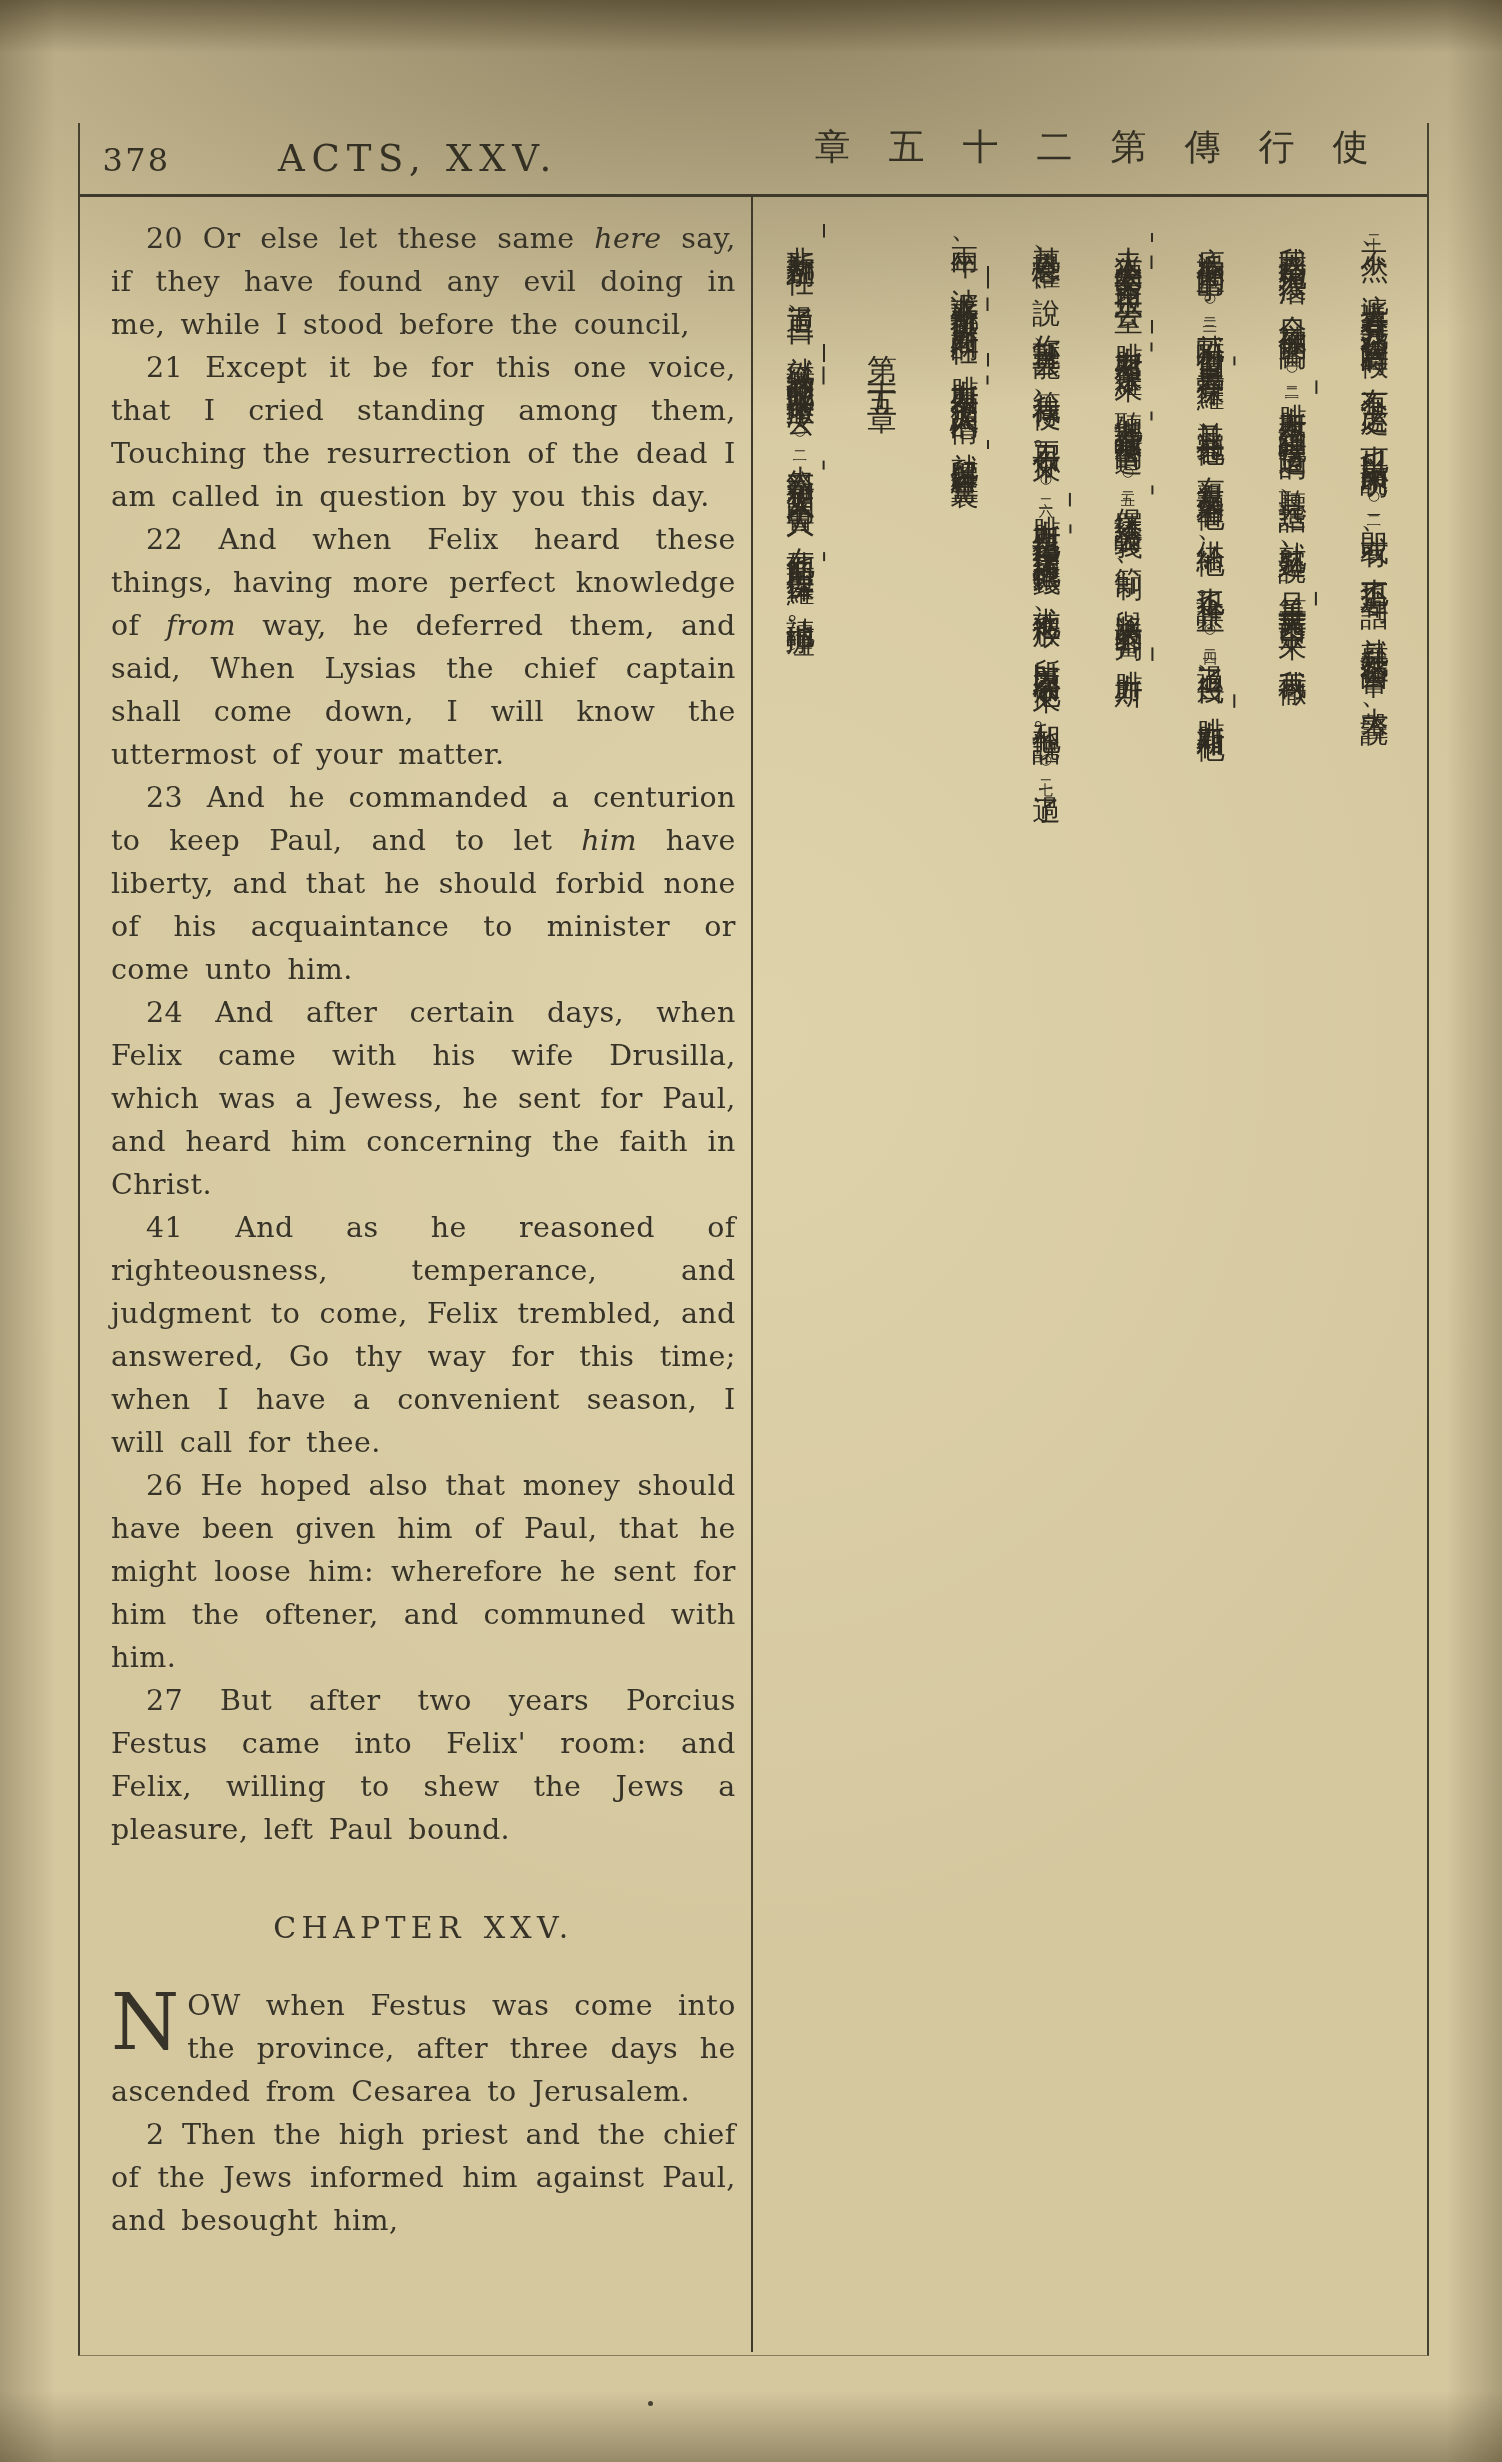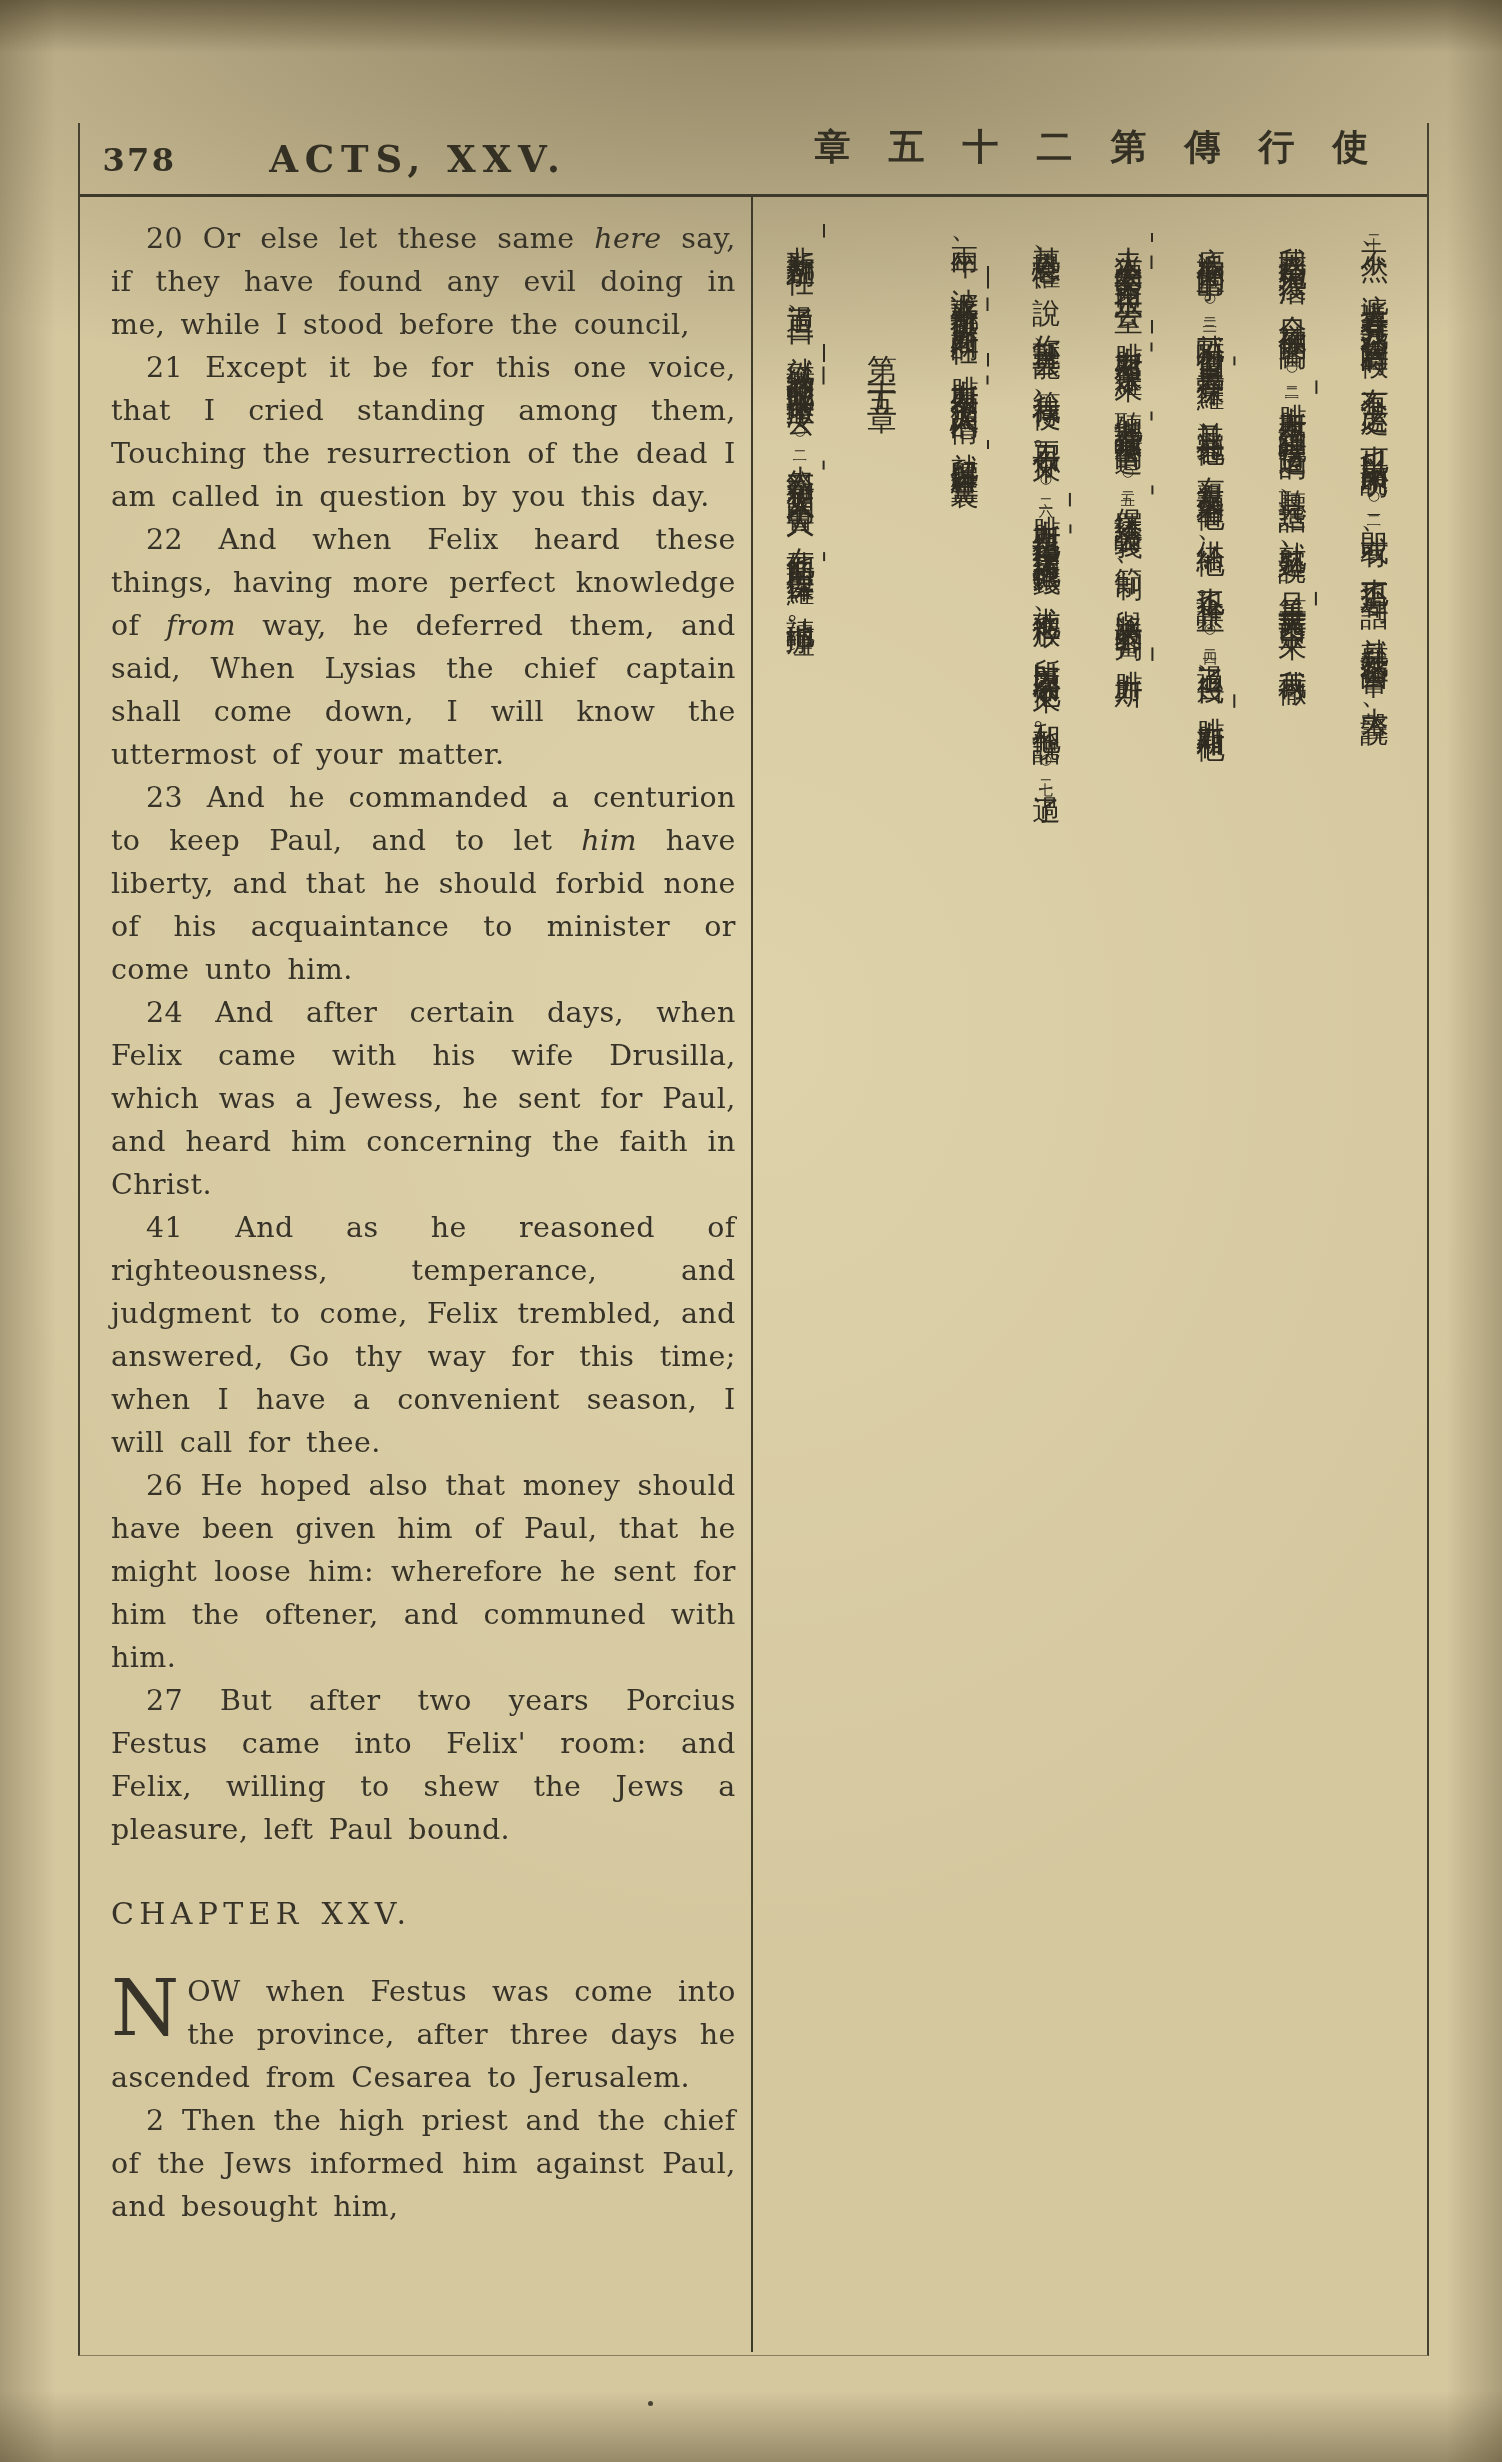--- a/index.html
+++ b/index.html
@@ -24,21 +24,20 @@
     position:absolute; left:78px; top:123px; width:1351px; height:2233px;
     border-left:2.3px solid #47412f;
     border-right:2.3px solid #47412f;
     border-bottom:1.5px solid rgba(71,65,47,0.55);
   }
   .header {
     height:74px;
     border-bottom:3px solid #3d392b;
     display:flex;
     color:#343023;
-    font-weight:bold;
   }
   .header-left {
     width:676px; position:relative;
     display:flex; align-items:center; justify-content:center;
   }
   .page-num {
     position:absolute; left:22.5px; top:18px;
     font-size:32px; letter-spacing:2.3px;
   }
   .title-en { font-size:37px; letter-spacing:6.8px;text-align:center; }
@@ -49,24 +48,24 @@
   .en-col {
     width:676px;
     padding:19.5px 15px 0 18px;
     font-size:28.5px; line-height:43px;
     letter-spacing:0.4px; word-spacing:6px;
     text-align:justify;
     color:#373328;
   }
   .en-col p.para { text-indent:35px; }
   .en-col p.chapter-heading {
-    text-indent:0; 
+    text-indent:0; text-align:center;
     letter-spacing:5.3px; word-spacing:3px;
     font-size:30px;
-    margin:41px 0 35px;
+    margin:55px 0 35px;
   }
   .en-col p.dropcap { text-indent:0; }
   .en-col p.dropcap::first-letter {
     font-size:78px; float:left; line-height:65px;
     padding:6px 7.5px 0 0;
   }
   .it { font-style:italic; }
 
   .divider { width:2.3px; background:#3d392b; }
 

